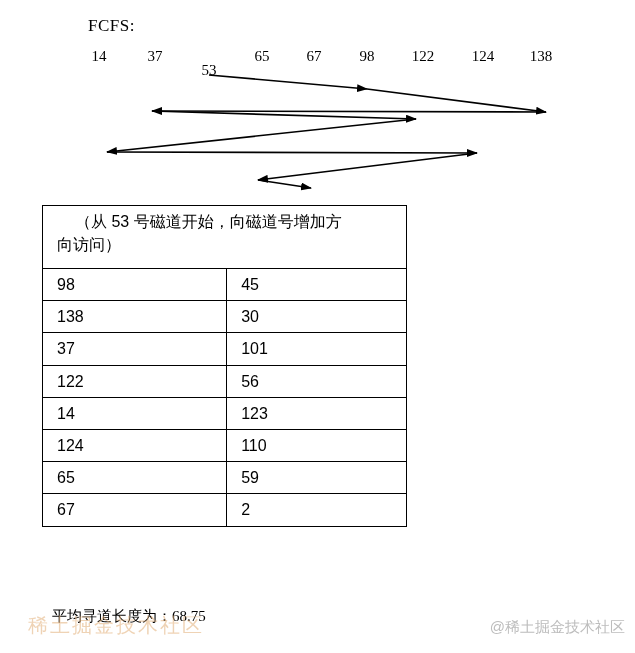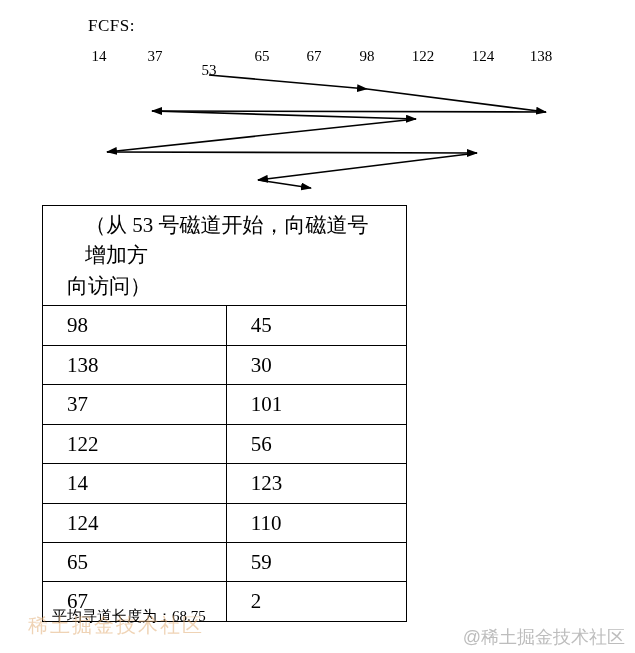--- a/index.html
+++ b/index.html
@@ -53,23 +53,23 @@
   table.disk-table {
     position: absolute;
     left: 42px;
     top: 205px;
     width: 365px;
     border-collapse: collapse;
     background: transparent;
   }
   table.disk-table td {
     border: 1px solid #000000;
-    font-size: 21px;
-    font-family: Liberation Serif, serif;
-    padding: 4px 24px;
+    font-size: 16px;
+    font-family: Liberation Sans, sans-serif;
+    padding: 4px 14px;
     vertical-align: top;
     line-height: 1.45;
   }
   td.cell-head-note {
     height: 54px;
   }
   td.col-a { width: 175px; }
   td.col-b { width: 170px; }
   .note-line { display: block; }
   .note-indent { padding-left: 18px; }
@@ -89,22 +89,22 @@
     font-size: 20px;
     font-family: "Liberation Sans", sans-serif;
     color: rgba(225, 175, 120, 0.55);
     letter-spacing: 2px;
     white-space: nowrap;
     pointer-events: none;
   }
   .wm-right {
     position: absolute;
     right: 10px;
-    bottom: 4px;
-    font-size: 18px;
+    bottom: 16px;
+    font-size: 15px;
     font-family: "Liberation Sans", sans-serif;
     color: #bdbdbd;
     white-space: nowrap;
     pointer-events: none;
   }
 </style>
 </head>
 <body>
 
 <div id="page">

